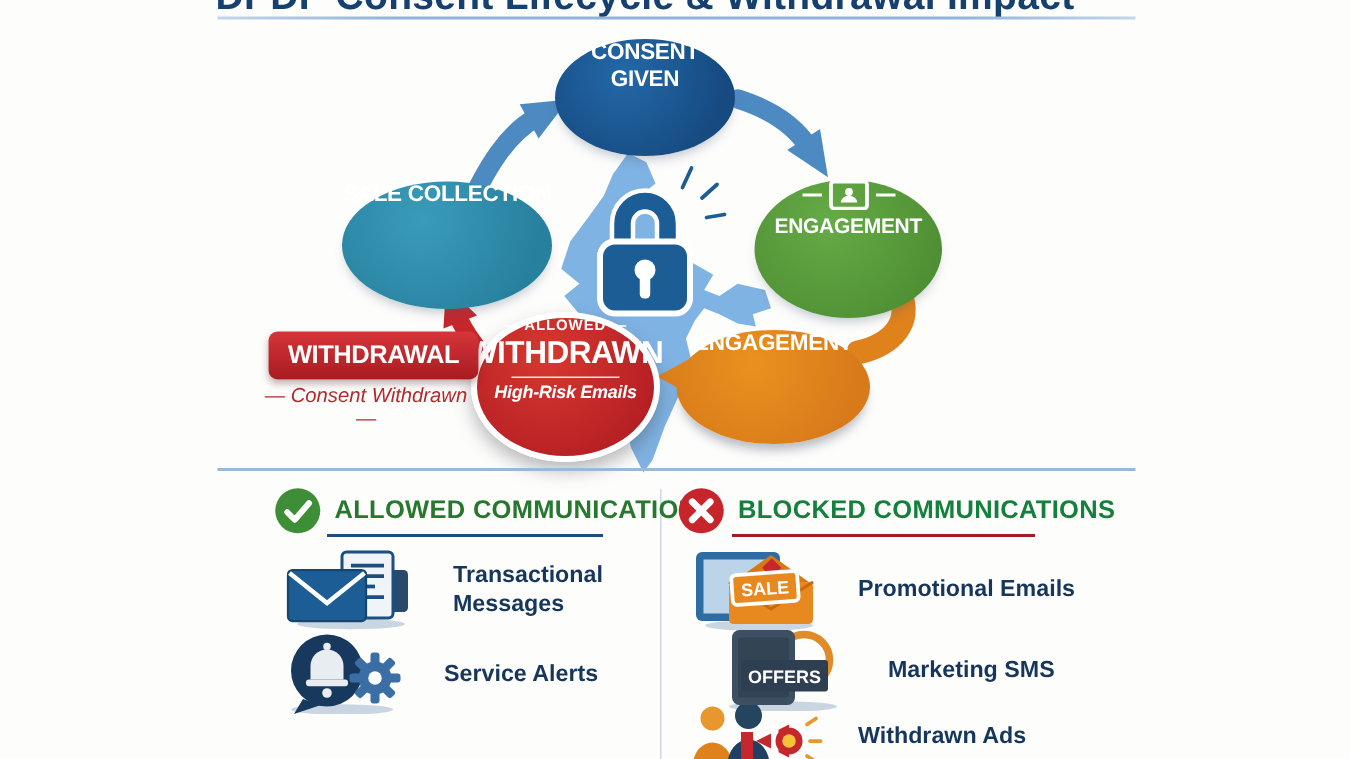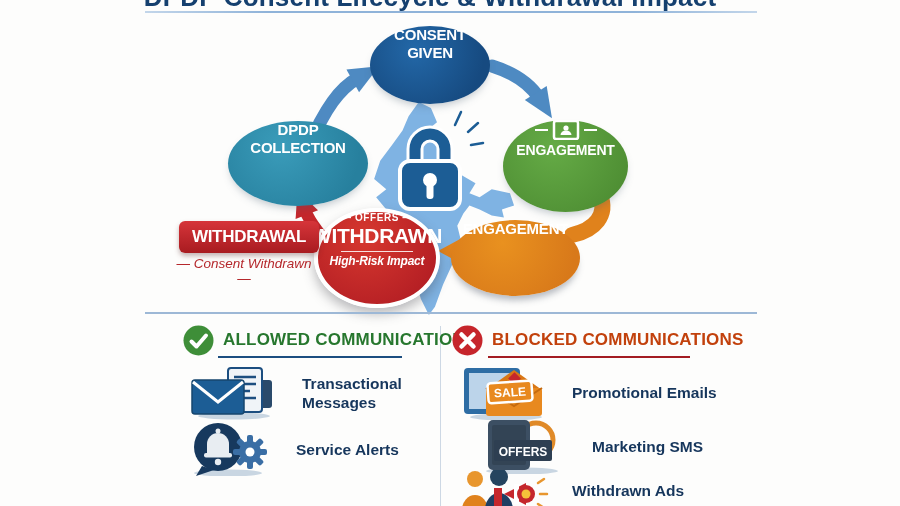--- a/index.html
+++ b/index.html
@@ -57,21 +57,21 @@
     color:#b5282c;font-size:13.5px;font-style:italic;font-weight:400;
   }
   
   .divider-h{position:absolute;top:312px;left:145px;width:612px;height:2px;background:#9db8d6;}
   .divider-v{position:absolute;top:326px;left:440px;width:1px;height:180px;background:#cdd8e4;}
   .col-header{position:absolute;display:flex;align-items:center;height:32px;}
   .col-header .hlabel{margin-left:9px;font-size:17px;font-weight:800;letter-spacing:.2px;}
   .allowed-header{left:183px;top:324px;}
   .allowed-header .hlabel{color:#27772e;}
   .blocked-header{left:452px;top:324px;}
-  .blocked-header .hlabel{color:#c2410c;}
+  .blocked-header .hlabel{color:#15803d;}
   .allowed-rule{position:absolute;left:218px;top:356px;width:184px;height:2px;background:#1c4e80;}
   .blocked-rule{position:absolute;left:488px;top:356px;width:202px;height:2px;background:#a31c22;}
   .row{position:absolute;display:flex;align-items:center;}
   .row .rlabel{color:#16365c;font-size:15.5px;font-weight:700;line-height:19px;}
   .row-a1{left:188px;top:366px;}
   .row-a2{left:188px;top:422px;}
   .row-b1{left:458px;top:364px;}
   .row-b2{left:478px;top:418px;}
   .row-b3{left:458px;top:470px;}
   .rlabel-wrap{width:125px;margin-left:22px;}
@@ -124,43 +124,43 @@
       <rect x="2" y="37" width="60" height="48" rx="10" fill="#1c5d95" stroke="#fff" stroke-width="4"></rect>
       <circle cx="32" cy="56" r="7" fill="#fff"></circle>
       <rect x="28.5" y="58" width="7" height="17" rx="3" fill="#fff"></rect>
     </svg>
 
     <div class="node node-consent-given">
       <span>CONSENT GIVEN</span>
     </div>
 
     <div class="node node-data-collection">
-      <span>DPDP COLLECTION</span>
+      <span>SALE COLLECTION</span>
     </div>
 
     <div class="node node-engagement-active">
       <svg class="mini-icon" width="64" height="20" viewBox="0 0 64 20">
         <line x1="1" y1="10" x2="14" y2="10" stroke="#fff" stroke-width="2"></line>
         <rect x="20" y="1" width="24" height="18" rx="2" fill="none" stroke="#fff" stroke-width="2.5"></rect>
         <circle cx="32" cy="8" r="2.6" fill="#fff"></circle>
         <path d="M26.5 15 a5.5 4.5 0 0 1 11 0 Z" fill="#fff"></path>
         <line x1="50" y1="10" x2="63" y2="10" stroke="#fff" stroke-width="2"></line>
       </svg>
       <span>ENGAGEMENT</span>
     </div>
 
     <div class="node node-engagement-blocked">
       <span>ENGAGEMENT</span>
     </div>
 
     <div class="node node-consent-withdrawn">
-      <span class="cw-small">— OFFERS —</span>
+      <span class="cw-small">— ALLOWED —</span>
       <span class="cw-main">WITHDRAWN</span>
       <span class="cw-rule"></span>
-      <span class="cw-sub">High-Risk Impact</span>
+      <span class="cw-sub">High-Risk Emails</span>
     </div>
 
     <div class="withdrawal">
       <span>WITHDRAWAL</span>
     </div>
     <div class="withdrawal-caption">— Consent Withdrawn —</div>
 
   </div>
 
   <div class="divider-h"></div>

